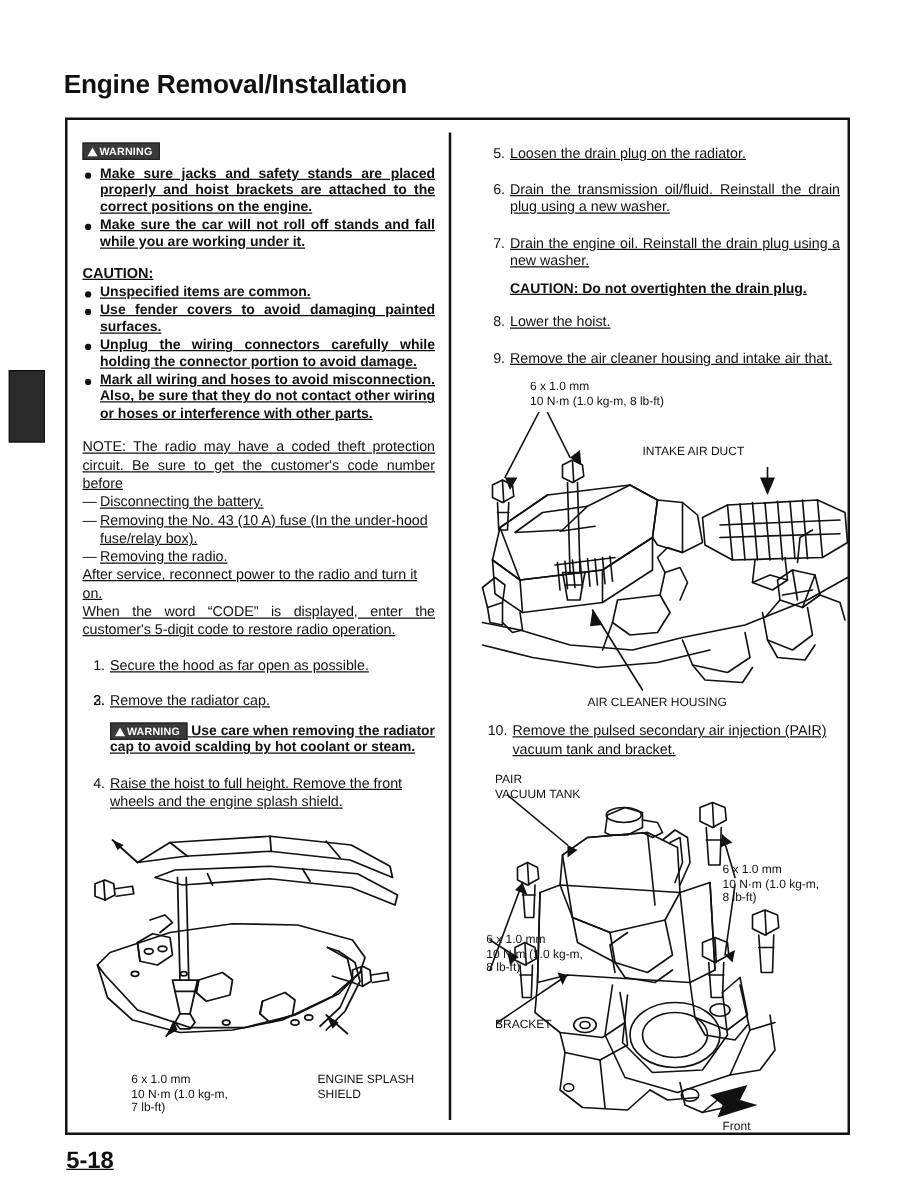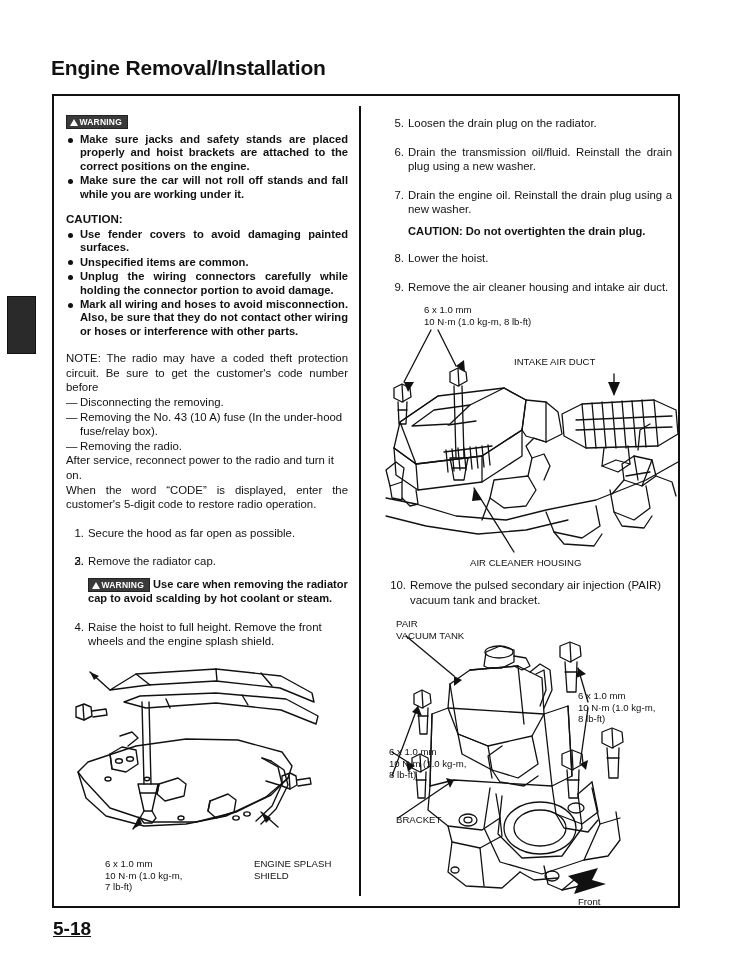--- a/index.html
+++ b/index.html
@@ -32,21 +32,21 @@
     border:2px solid #111;
     background:#fff;
     box-sizing:border-box;
   }
   .col-divider{
     position:absolute;left:359px;top:106px;width:2px;height:790px;
     background:#111;
   }
 
   
-  .col{position:absolute;box-sizing:border-box;}
+  .col{position:absolute;box-sizing:border-box;text-decoration:underline;}
   .col-left{left:66px;top:112px;width:282px;}
   .col-right{left:386px;top:112px;width:286px;}
 
   
   .warn-badge{
     display:inline-block;background:#3a3a3a;color:#fff;
     font-size:8.5px;font-weight:bold;letter-spacing:0.2px;
     padding:1.5px 5px 1.5px 3px;vertical-align:middle;
     border:1px solid #222;
     line-height:1;
@@ -122,29 +122,29 @@
     </div>
 
     <ul class="bullets">
       <li>Make sure jacks and safety stands are placed properly and hoist brackets are attached to the correct positions on the engine.</li>
       <li>Make sure the car will not roll off stands and fall while you are working under it.</li>
     </ul>
 
     <div class="caution-head">CAUTION:</div>
 
     <ul class="bullets">
+      <li>Unspecified items are common.</li>
       <li>Use fender covers to avoid damaging painted surfaces.</li>
-      <li>Unspecified items are common.</li>
       <li>Unplug the wiring connectors carefully while holding the connector portion to avoid damage.</li>
       <li>Mark all wiring and hoses to avoid misconnection. Also, be sure that they do not contact other wiring or hoses or interference with other parts.</li>
     </ul>
 
     <div class="note-block">
       <div class="justify">NOTE:  The radio may have a coded theft protection circuit. Be sure to get the customer's code number before</div>
-      <div class="dash-item">Disconnecting the removing.</div>
+      <div class="dash-item">Disconnecting the battery.</div>
       <div class="dash-item">Removing the No. 43 (10 A) fuse (In the under-hood fuse/relay box).</div>
       <div class="dash-item">Removing the radio.</div>
       <div>After service, reconnect power to the radio and turn it on.</div>
       <div class="justify">When the word “CODE” is displayed, enter the customer's 5-digit code to restore radio operation.</div>
     </div>
 
     <ol class="steps">
       <li>
         <span class="num">1.</span>
         <span>Secure the hood as far open as possible.</span>
@@ -259,21 +259,21 @@
 
     <div class="caution-inline">CAUTION:  Do not overtighten the drain plug.</div>
 
     <ol class="steps">
       <li class="tight">
         <span class="num">8.</span>
         <span>Lower the hoist.</span>
       </li>
       <li class="tight">
         <span class="num">9.</span>
-        <span>Remove the air cleaner housing and intake air duct.</span>
+        <span>Remove the air cleaner housing and intake air that.</span>
       </li>
     </ol>
   </div>
 
   <div class="lbl" style="left:424px;top:304px;">6 x 1.0 mm
 10 N·m (1.0 kg-m, 8 lb-ft)</div>
   <div class="lbl" style="left:514px;top:356px;">INTAKE AIR DUCT</div>
   <div class="lbl" style="left:470px;top:557px;">AIR CLEANER HOUSING</div>
 
   <div class="fig" style="left:386px;top:330px;">

